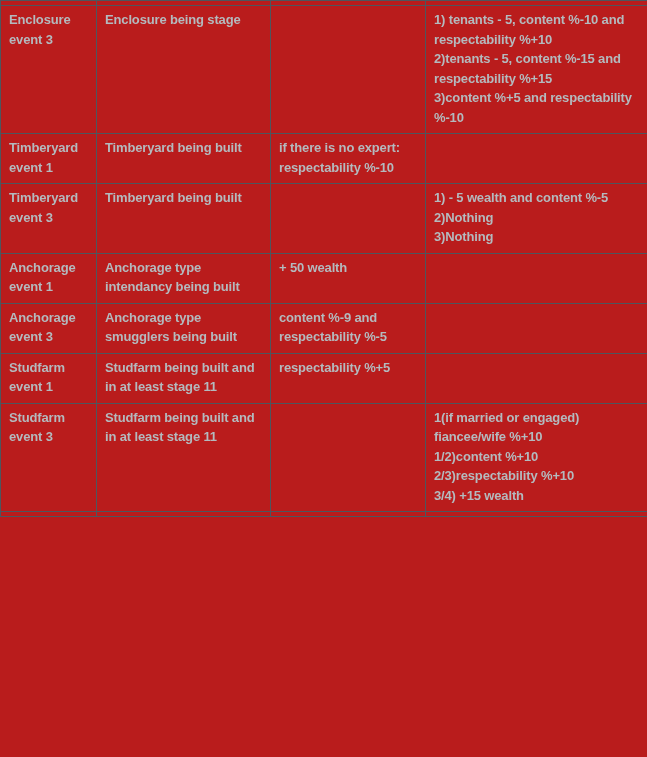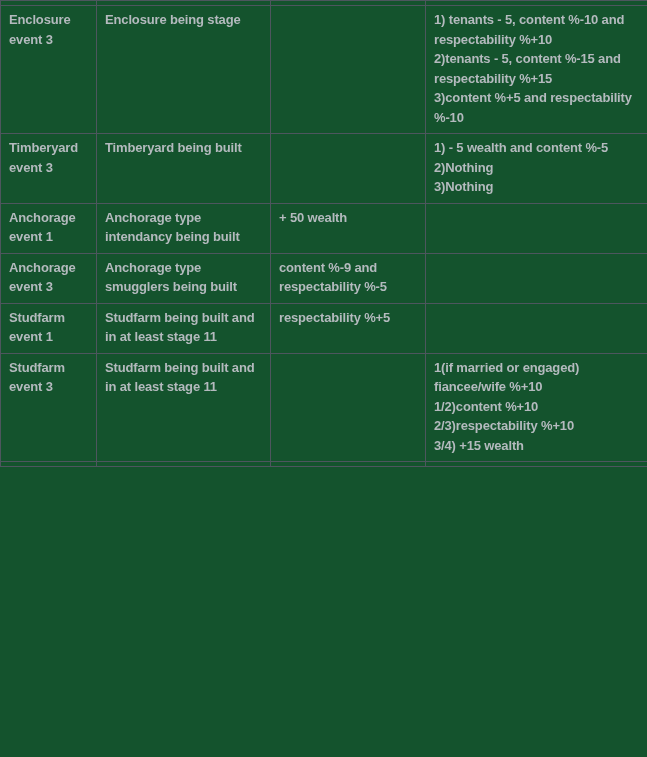--- a/index.html
+++ b/index.html
@@ -4,21 +4,21 @@
 <style>
   html, body {
     margin: 0;
     padding: 0;
     background: #1b2631;
   }
   .page {
     width: 647px;
     height: 757px;
     overflow: hidden;
-    background: #14532d;
+    background: #b91c1c;
     font-family: "Liberation Sans", sans-serif;
   }
   table.events {
     border-collapse: collapse;
     table-layout: fixed;
     width: 647px;
     margin-top: 0;
     color: #b4babe;
     font-size: 13px;
     font-weight: bold;
@@ -62,20 +62,26 @@
 
       <tr>
         <td>Enclosure event 3</td>
         <td>Enclosure being stage</td>
         <td></td>
         <td>1) tenants - 5, content %-10 and respectability %+10
 2)tenants - 5, content %-15 and respectability %+15
 3)content %+5 and respectability %-10</td>
       </tr>
 
+      <tr>
+        <td>Timberyard event 1</td>
+        <td>Timberyard being built</td>
+        <td>if there is no expert: respectability %-10</td>
+        <td></td>
+      </tr>
 
 
       <tr>
         <td>Timberyard event 3</td>
         <td>Timberyard being built</td>
         <td></td>
         <td>1) - 5 wealth and content %-5
 2)Nothing
 3)Nothing</td>
       </tr>

